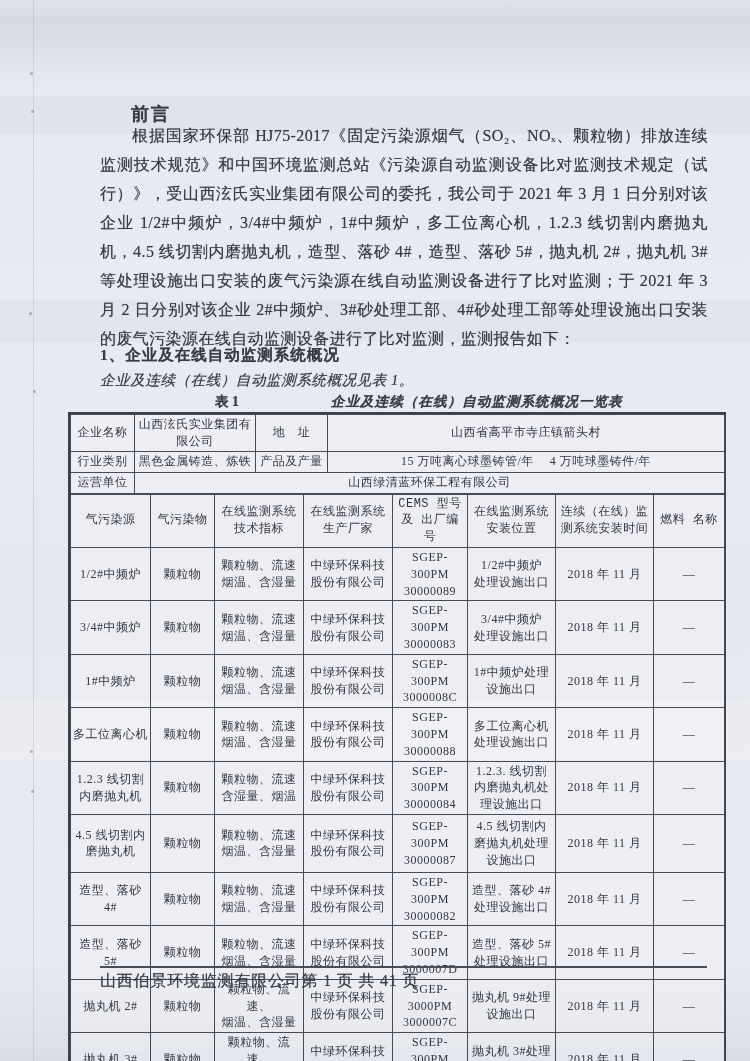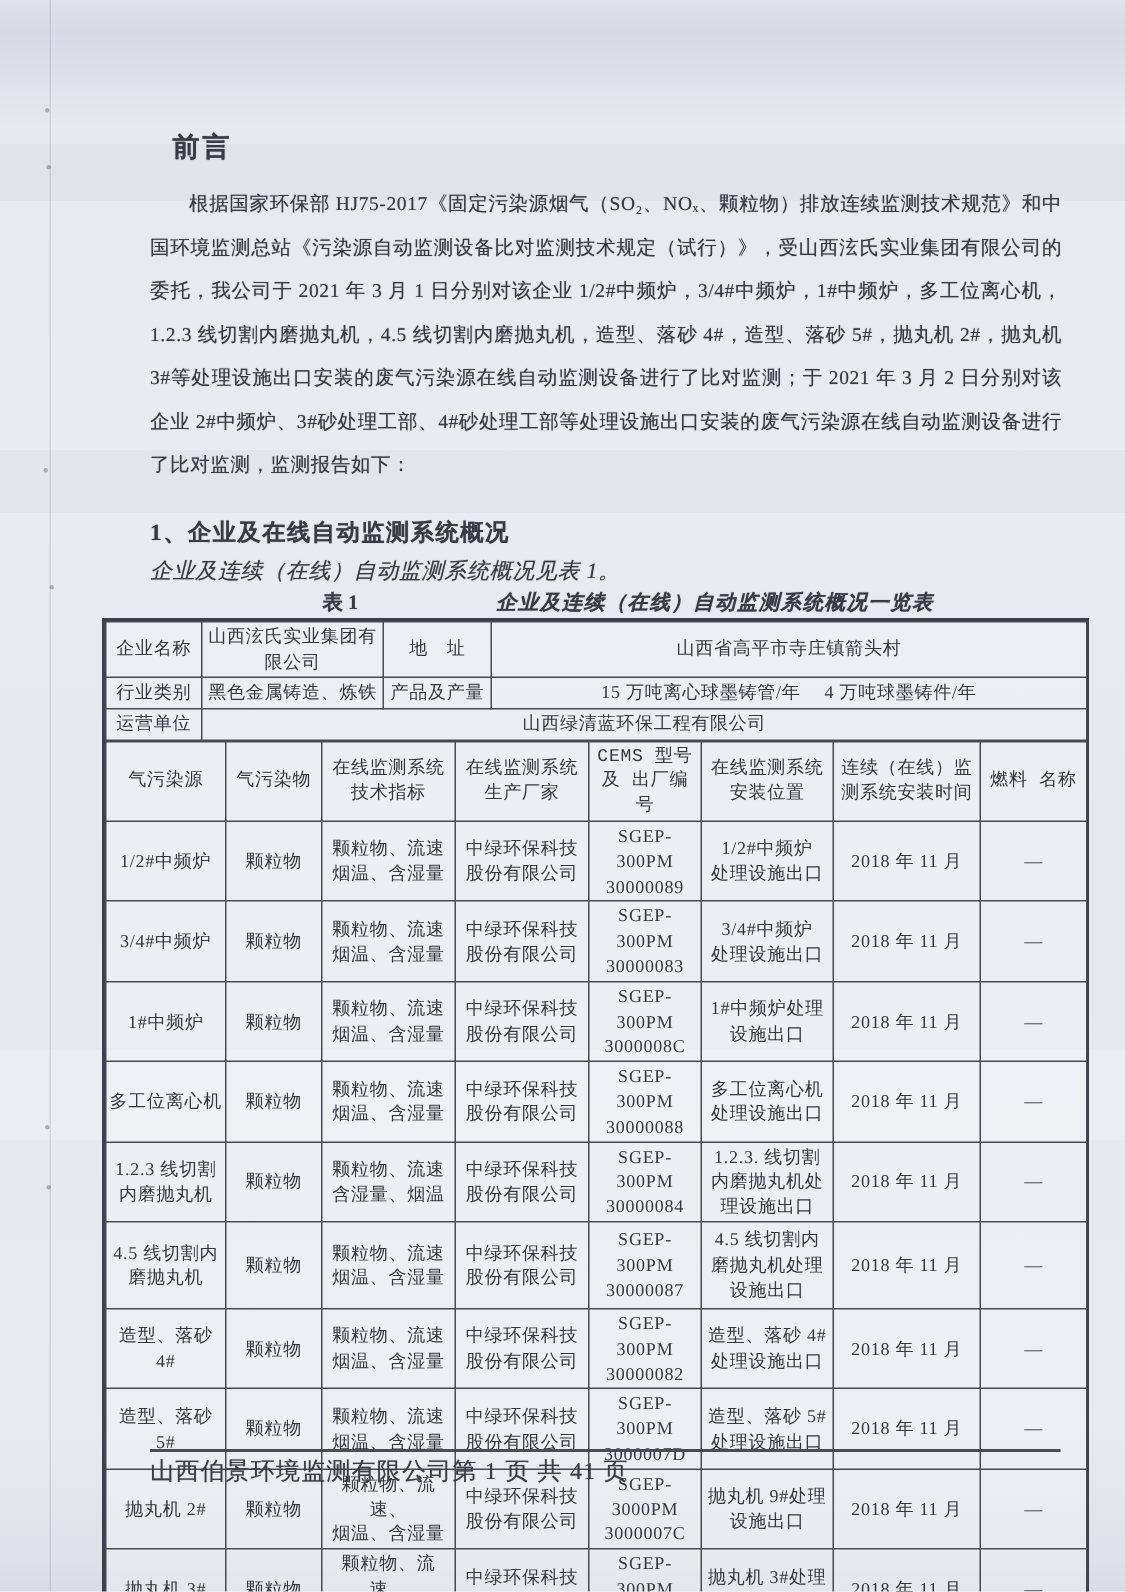--- a/index.html
+++ b/index.html
@@ -12,22 +12,22 @@
   }
   .scan-band{position:absolute;left:0;width:750px;pointer-events:none;}
   .band1{top:96px;height:38px;background:rgba(165,172,188,0.10);}
   .band2{top:300px;height:42px;background:rgba(165,172,188,0.09);}
   .band3{top:700px;height:60px;background:rgba(255,255,255,0.18);}
   .fold-line{position:absolute;top:0;left:33px;width:1px;height:1061px;background:rgba(150,156,172,0.28);pointer-events:none;}
   .speck{position:absolute;width:3px;height:3px;border-radius:50%;background:rgba(95,100,115,0.45);pointer-events:none;}
 
   .blurry{text-shadow:0 0 0.7px rgba(56,58,68,0.6);}
 
-  .doc-heading{position:absolute;left:115px;top:86px;font-size:18px;font-weight:bold;letter-spacing:2px;margin:0;}
-  .intro{position:absolute;left:100px;top:121px;width:608px;margin:0;font-size:13px;line-height:29px;text-align:justify;text-indent:2em;letter-spacing:0.4px;}
+  .doc-heading{position:absolute;left:115px;top:86px;font-size:18px;font-weight:bold;letter-spacing:2px;margin:16px;}
+  .intro{position:absolute;left:100px;top:121px;width:608px;margin:0;font-size:16px;line-height:29px;text-align:justify;text-indent:2em;letter-spacing:0.4px;}
   .section-heading{position:absolute;left:100px;top:345px;margin:0;font-size:15.5px;font-weight:bold;letter-spacing:1px;}
   .section-intro{position:absolute;left:100px;top:371px;margin:0;font-size:14.6px;letter-spacing:0.5px;font-style:italic;}
   .table-caption{position:absolute;left:100px;top:393px;width:608px;margin:0;font-size:13.6px;font-weight:bold;display:flex;}
   .table-caption .tbl-label{margin-left:115px;}
   .table-caption .tbl-title{margin-left:92px;letter-spacing:1px;font-style:italic;}
 
   .table-wrap{position:absolute;left:68px;top:412px;width:654px;border:2px solid #3d404b;background:rgba(250,250,253,0.35);}
   table{border-collapse:collapse;table-layout:fixed;width:654px;}
   td,th{border:1px solid #474a55;font-weight:normal;text-align:center;vertical-align:middle;
         font-size:12px;line-height:1.4;padding:1px 2px;white-space:pre-line;letter-spacing:0.5px;color:#343641;}

